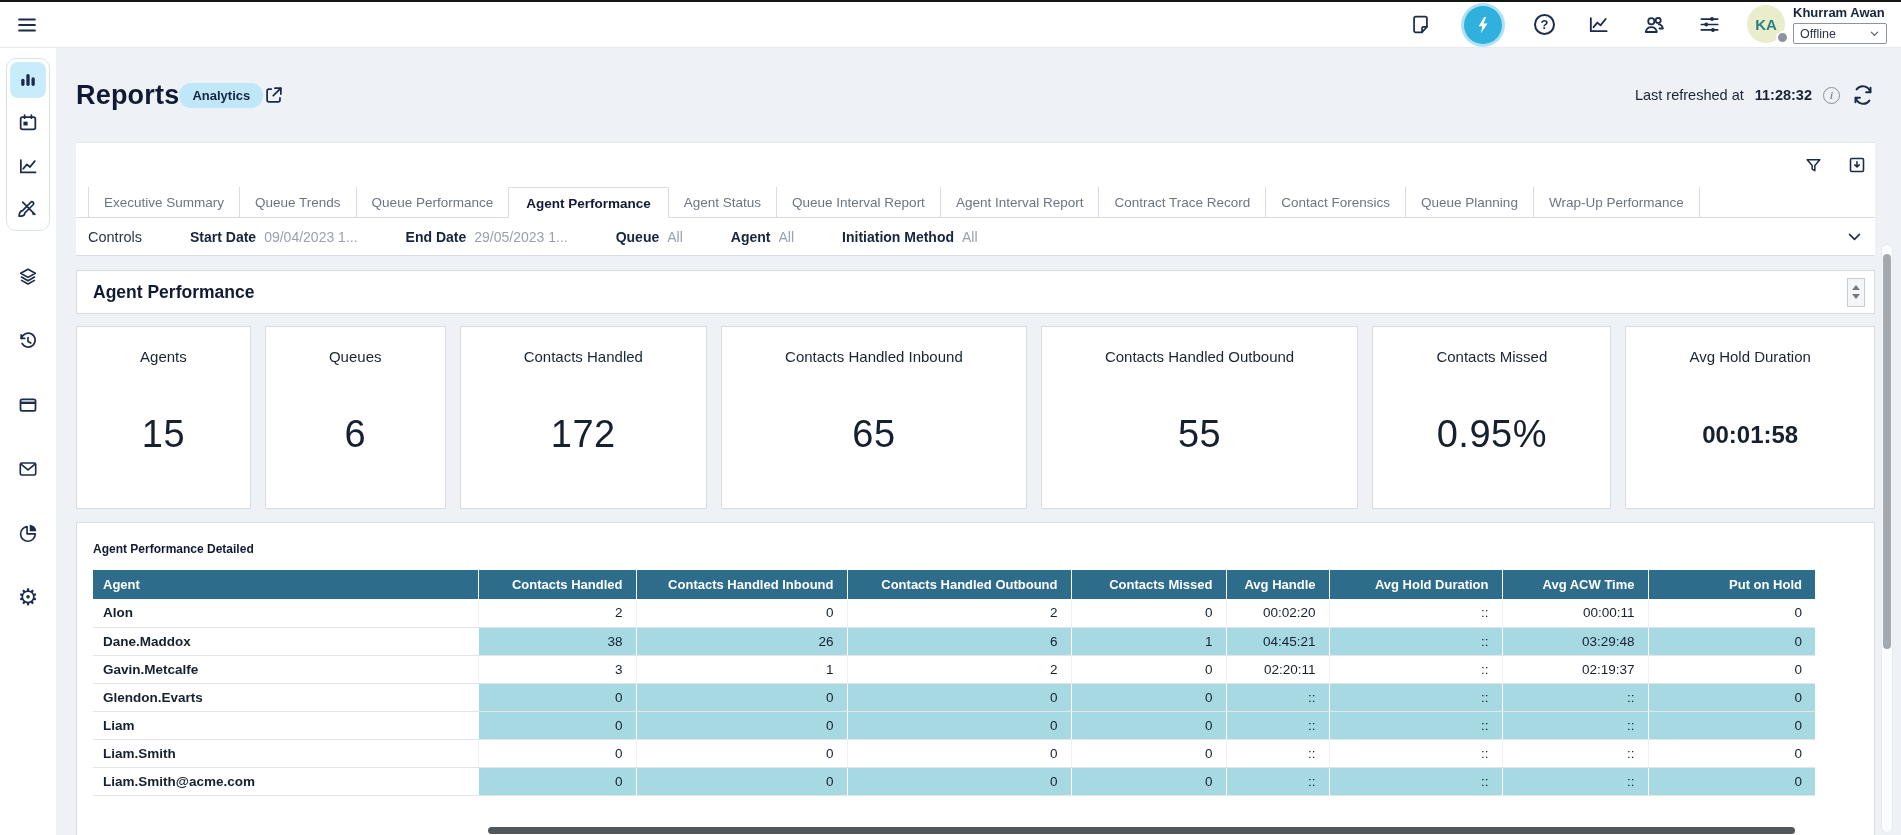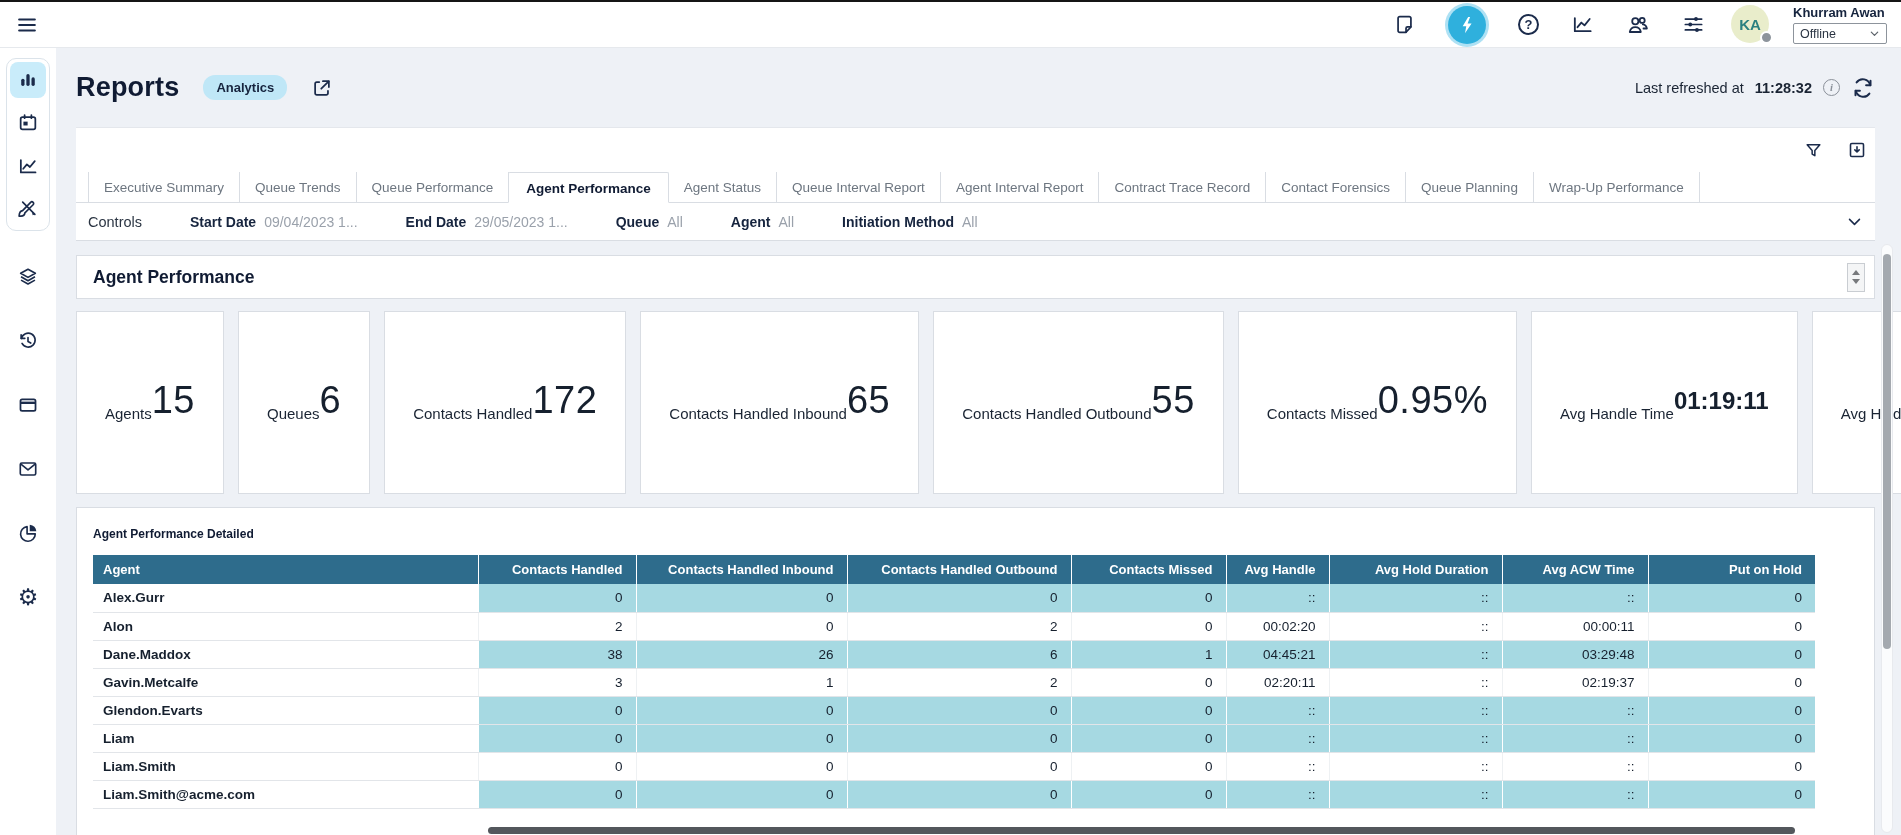--- a/index.html
+++ b/index.html
@@ -14,39 +14,39 @@
   .icon{color:var(--icon-navy,#1b2b4b);}
 
   
   .topbar{height:46px;background:#fff;border-bottom:1px solid #e6e9ed;display:flex;align-items:center;padding:0 14px 0 14px;}
   .hamburger{width:26px;height:26px;display:grid;place-items:center;cursor:pointer;background:none;border:none;padding:0;}
   .topbar-spacer{flex:1;}
   .topbar-icons{display:flex;align-items:center;gap:32px;margin-right:26px;}
   .tb-btn{background:none;border:none;padding:0;cursor:pointer;display:grid;place-items:center;}
   .lightning-btn{width:38px;height:38px;border-radius:50%;background:var(--accent,#2fb0dd);box-shadow:0 0 0 3px #aee1f4;display:grid;place-items:center;}
   .help-circle{width:21px;height:21px;border:2px solid var(--icon-navy,#1b2b4b);border-radius:50%;display:grid;place-items:center;font-size:13px;font-weight:bold;color:var(--icon-navy,#1b2b4b);}
-  .user-block{display:flex;align-items:flex-start;gap:24px;}
+  .user-block{display:flex;align-items:flex-start;gap:8px;}
   .avatar{width:38px;height:38px;border-radius:50%;background:#e9edcb;color:#2b8080;font-weight:bold;font-size:15px;display:grid;place-items:center;position:relative;cursor:pointer;}
   .status-dot{position:absolute;right:-4px;bottom:-1px;width:13px;height:13px;border-radius:50%;background:#8d949c;border:2px solid #fff;}
   .user-name{font-size:13px;font-weight:bold;color:#16243e;line-height:15px;}
   .status-select{margin-top:3px;width:94px;height:21px;border:1px solid #8d949c;border-radius:2px;background:#fff;font-size:12.5px;color:#2a3442;display:flex;align-items:center;justify-content:space-between;padding:0 6px;cursor:pointer;}
 
   
   .body-row{display:flex;height:787px;}
   .sidebar{width:56px;background:#fff;padding-top:10px;display:flex;flex-direction:column;align-items:center;flex:none;}
   .side-group{border:1px solid #dbe3ea;border-radius:10px;padding:3px;display:flex;flex-direction:column;gap:7px;background:#fff;}
   .side-btn{width:36px;height:36px;border-radius:8px;display:grid;place-items:center;cursor:pointer;background:none;border:none;padding:0;color:var(--icon-navy,#1b2b4b);}
   .side-btn.active{background:var(--sidebar-active-bg,#c9ecfa);}
   .side-solo{margin-top:28px;}
   .gear-glyph{font-size:23px;line-height:1;color:var(--icon-navy,#1b2b4b);}
 
   .main{flex:1;position:relative;padding:0 26px 0 20px;min-width:0;}
 
   
-  .page-header{height:79px;display:flex;align-items:center;gap:24px;}
+  .page-header{height:94px;display:flex;align-items:center;gap:0;}
   .page-title{font-size:27px;font-weight:bold;color:#101b33;margin:0;letter-spacing:.2px;}
   .badge{background:var(--badge-bg,#bfe7f7);color:#16243e;font-size:13px;font-weight:bold;padding:5px 13px;border-radius:12px;}
   .refresh-area{margin-left:auto;display:flex;align-items:center;gap:11px;font-size:14.5px;color:#1a2433;}
   .refresh-time{font-weight:bold;}
   .info-circle{width:17px;height:17px;border:1.5px solid #8a9099;border-radius:50%;display:grid;place-items:center;font-size:10.5px;color:#8a9099;font-family:"Liberation Serif",serif;font-style:italic;font-weight:bold;}
 
   
   .content-panel{background:#fff;border-top:1px solid #e4e7ec;}
   .panel-toolbar{height:44px;display:flex;justify-content:flex-end;align-items:center;gap:24px;padding-right:8px;}
   .tabs{display:flex;align-items:stretch;height:31px;border-bottom:1px solid #d9dde3;padding-left:12px;}
@@ -62,21 +62,21 @@
 
   
   .section-box{margin-top:14px;background:#fff;border:1px solid #d9dde3;height:44px;display:flex;align-items:center;padding:0 9px 0 16px;}
   .section-title{font-size:17.5px;font-weight:bold;color:#101b33;}
   .spinner{margin-left:auto;width:18px;height:29px;border:1px solid #c9cdd2;background:#f4f5f6;display:flex;flex-direction:column;align-items:center;justify-content:center;gap:4px;cursor:pointer;}
   .spin-up{width:0;height:0;border-left:4px solid transparent;border-right:4px solid transparent;border-bottom:5px solid #77797c;}
   .spin-down{width:0;height:0;border-left:4px solid transparent;border-right:4px solid transparent;border-top:5px solid #77797c;}
 
   
   .kpi-row{display:flex;gap:14px;margin-top:12px;}
-  .kpi-card{flex:1 1 auto;height:183px;background:#fff;border:1px solid #d9dde3;display:flex;flex-direction:row;align-items:center;padding:0 28px;}
+  .kpi-card{flex:1 1 auto;height:183px;background:#fff;border:1px solid #d9dde3;display:flex;flex-direction:column;align-items:center;padding:0 28px;}
   .kpi-label{margin-top:21px;font-size:15px;color:#1a2433;white-space:nowrap;}
   .kpi-value{margin:auto 0;padding-bottom:4px;font-size:38px;color:#16202e;letter-spacing:.5px;}
   .kpi-value.time{font-size:24px;font-weight:bold;letter-spacing:0;}
 
   
   .detail-panel{margin-top:13px;background:#fff;border:1px solid #d9dde3;border-bottom:none;height:345px;padding:13px 16px 0;overflow:hidden;}
   .detail-title{font-size:12px;font-weight:bold;color:#101b33;margin:6px 0 14px;}
   table.perf{border-collapse:collapse;table-layout:fixed;width:1698px;font-size:13.5px;}
   .perf th{background:var(--table-header-bg,#2e6c8c);color:#fff;height:29px;font-size:13px;font-weight:bold;text-align:right;padding:0 13px;border-left:1px solid rgba(255,255,255,.75);white-space:nowrap;overflow:hidden;}
   .perf th:first-child{text-align:left;border-left:none;padding-left:10px;}
@@ -370,24 +370,20 @@
           <div class="kpi-card">
             <div class="kpi-label">Contacts Handled Outbound</div>
             <div class="kpi-value">55</div>
           </div>
 
           <div class="kpi-card">
             <div class="kpi-label">Contacts Missed</div>
             <div class="kpi-value">0.95%</div>
           </div>
 
-          <div class="kpi-card">
-            <div class="kpi-label">Avg Handle Time</div>
-            <div class="kpi-value time">01:19:11</div>
-          </div>
 
           <div class="kpi-card">
             <div class="kpi-label">Avg Hold Duration</div>
             <div class="kpi-value time">00:01:58</div>
           </div>
 
       </div>
 
       <div class="detail-panel">
         <div class="detail-title">Agent Performance Detailed</div>
@@ -410,31 +406,20 @@
                 <th>Avg Hold Duration</th>
 
                 <th>Avg ACW Time</th>
 
                 <th>Put on Hold</th>
 
             </tr>
           </thead>
           <tbody>
 
-              <tr class="highlight">
-                <td class="agent-cell">Alex.Gurr</td>
-              <td>0</td>
-                <td>0</td>
-                <td>0</td>
-                <td>0</td>
-                <td>::</td>
-                <td>::</td>
-                <td>::</td>
-                <td>0</td>
-              </tr>
 
               <tr>
                 <td class="agent-cell">Alon</td>
               <td>2</td>
                 <td>0</td>
                 <td>2</td>
                 <td>0</td>
                 <td>00:02:20</td>
                 <td>::</td>
                 <td>00:00:11</td>

